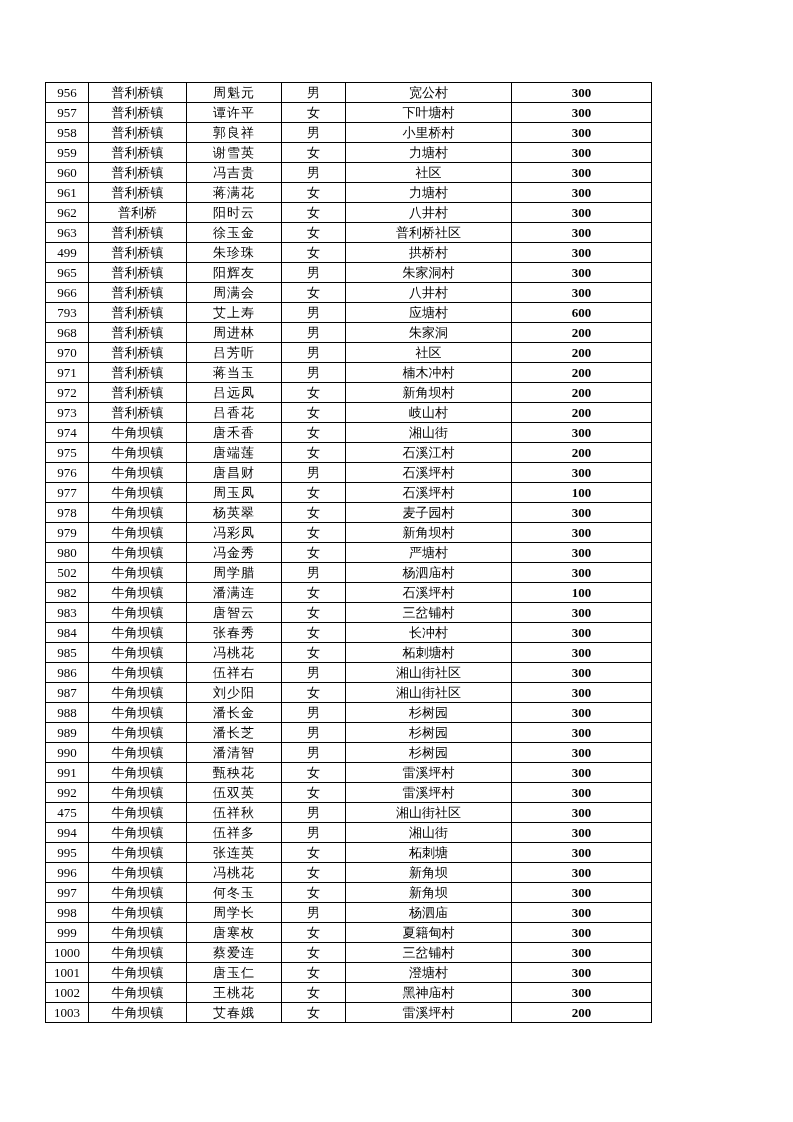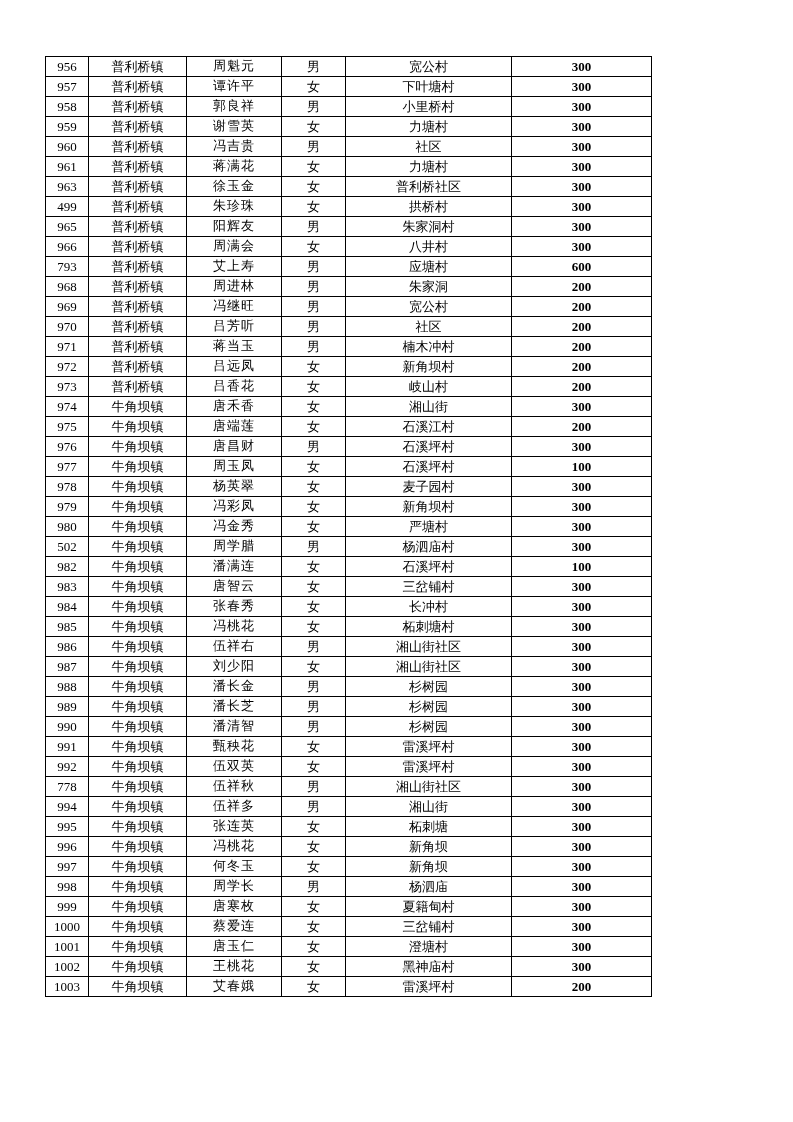--- a/index.html
+++ b/index.html
@@ -11,40 +11,40 @@
     position: relative;
     width: 793px;
     height: 1122px;
     background: #ffffff;
     overflow: hidden;
     font-family: "Liberation Serif", "DejaVu Serif", serif;
   }
   table.records {
     position: absolute;
     left: 45px;
-    top: 56px;
+    top: 82px;
     border-collapse: collapse;
     table-layout: fixed;
   }
   table.records td {
     border: 1px solid #000000;
     height: 19px;
     line-height: 19px;
     padding: 0;
     margin: 0;
     text-align: center;
     vertical-align: middle;
     font-size: 13px;
     color: #000000;
     white-space: nowrap;
     overflow: hidden;
   }
   td.col-serial  { font-size: 12px; }
   td.col-amount  { font-size: 12px; font-weight: bold; }
-  td.col-name    { letter-spacing: 1px; font-family: Liberation Mono, monospace; }
+  td.col-name    { letter-spacing: 1px; }
 </style>
 </head>
 <body>
 
 <div class="page">
   <table class="records">
     <colgroup id="records-cols">
         <col style="width: 43px;">
         <col style="width: 98px;">
         <col style="width: 95px;">
@@ -95,20 +95,28 @@
         </tr>
         <tr>
           <td class="col-serial">961</td>
           <td class="col-town">普利桥镇</td>
           <td class="col-name">蒋满花</td>
           <td class="col-gender">女</td>
           <td class="col-village">力塘村</td>
           <td class="col-amount">300</td>
         </tr>
         <tr>
+          <td class="col-serial">962</td>
+          <td class="col-town">普利桥</td>
+          <td class="col-name">阳时云</td>
+          <td class="col-gender">女</td>
+          <td class="col-village">八井村</td>
+          <td class="col-amount">300</td>
+        </tr>
+        <tr>
           <td class="col-serial">963</td>
           <td class="col-town">普利桥镇</td>
           <td class="col-name">徐玉金</td>
           <td class="col-gender">女</td>
           <td class="col-village">普利桥社区</td>
           <td class="col-amount">300</td>
         </tr>
         <tr>
           <td class="col-serial">499</td>
           <td class="col-town">普利桥镇</td>
@@ -143,28 +151,20 @@
         </tr>
         <tr>
           <td class="col-serial">968</td>
           <td class="col-town">普利桥镇</td>
           <td class="col-name">周进林</td>
           <td class="col-gender">男</td>
           <td class="col-village">朱家洞</td>
           <td class="col-amount">200</td>
         </tr>
         <tr>
-          <td class="col-serial">969</td>
-          <td class="col-town">普利桥镇</td>
-          <td class="col-name">冯继旺</td>
-          <td class="col-gender">男</td>
-          <td class="col-village">宽公村</td>
-          <td class="col-amount">200</td>
-        </tr>
-        <tr>
           <td class="col-serial">970</td>
           <td class="col-town">普利桥镇</td>
           <td class="col-name">吕芳听</td>
           <td class="col-gender">男</td>
           <td class="col-village">社区</td>
           <td class="col-amount">200</td>
         </tr>
         <tr>
           <td class="col-serial">971</td>
           <td class="col-town">普利桥镇</td>
@@ -335,21 +335,21 @@
         </tr>
         <tr>
           <td class="col-serial">992</td>
           <td class="col-town">牛角坝镇</td>
           <td class="col-name">伍双英</td>
           <td class="col-gender">女</td>
           <td class="col-village">雷溪坪村</td>
           <td class="col-amount">300</td>
         </tr>
         <tr>
-          <td class="col-serial">778</td>
+          <td class="col-serial">475</td>
           <td class="col-town">牛角坝镇</td>
           <td class="col-name">伍祥秋</td>
           <td class="col-gender">男</td>
           <td class="col-village">湘山街社区</td>
           <td class="col-amount">300</td>
         </tr>
         <tr>
           <td class="col-serial">994</td>
           <td class="col-town">牛角坝镇</td>
           <td class="col-name">伍祥多</td>

